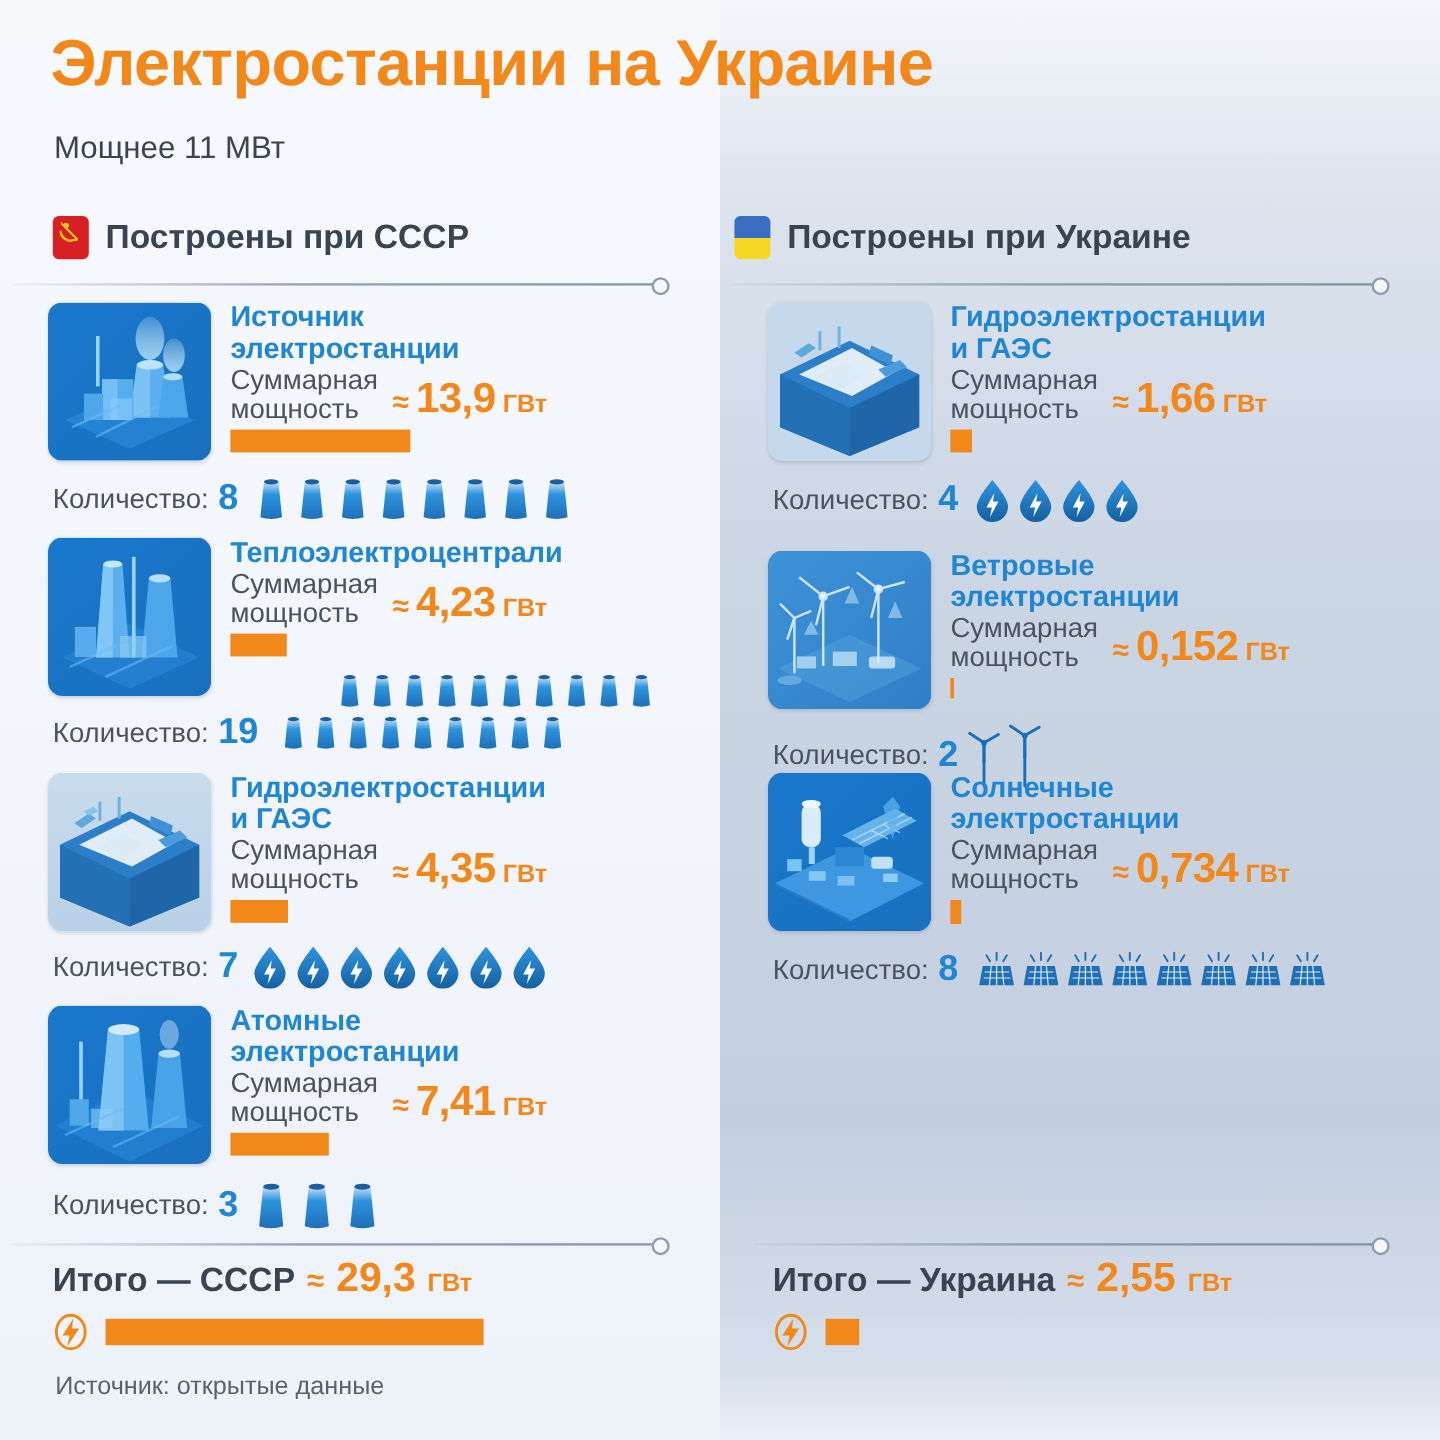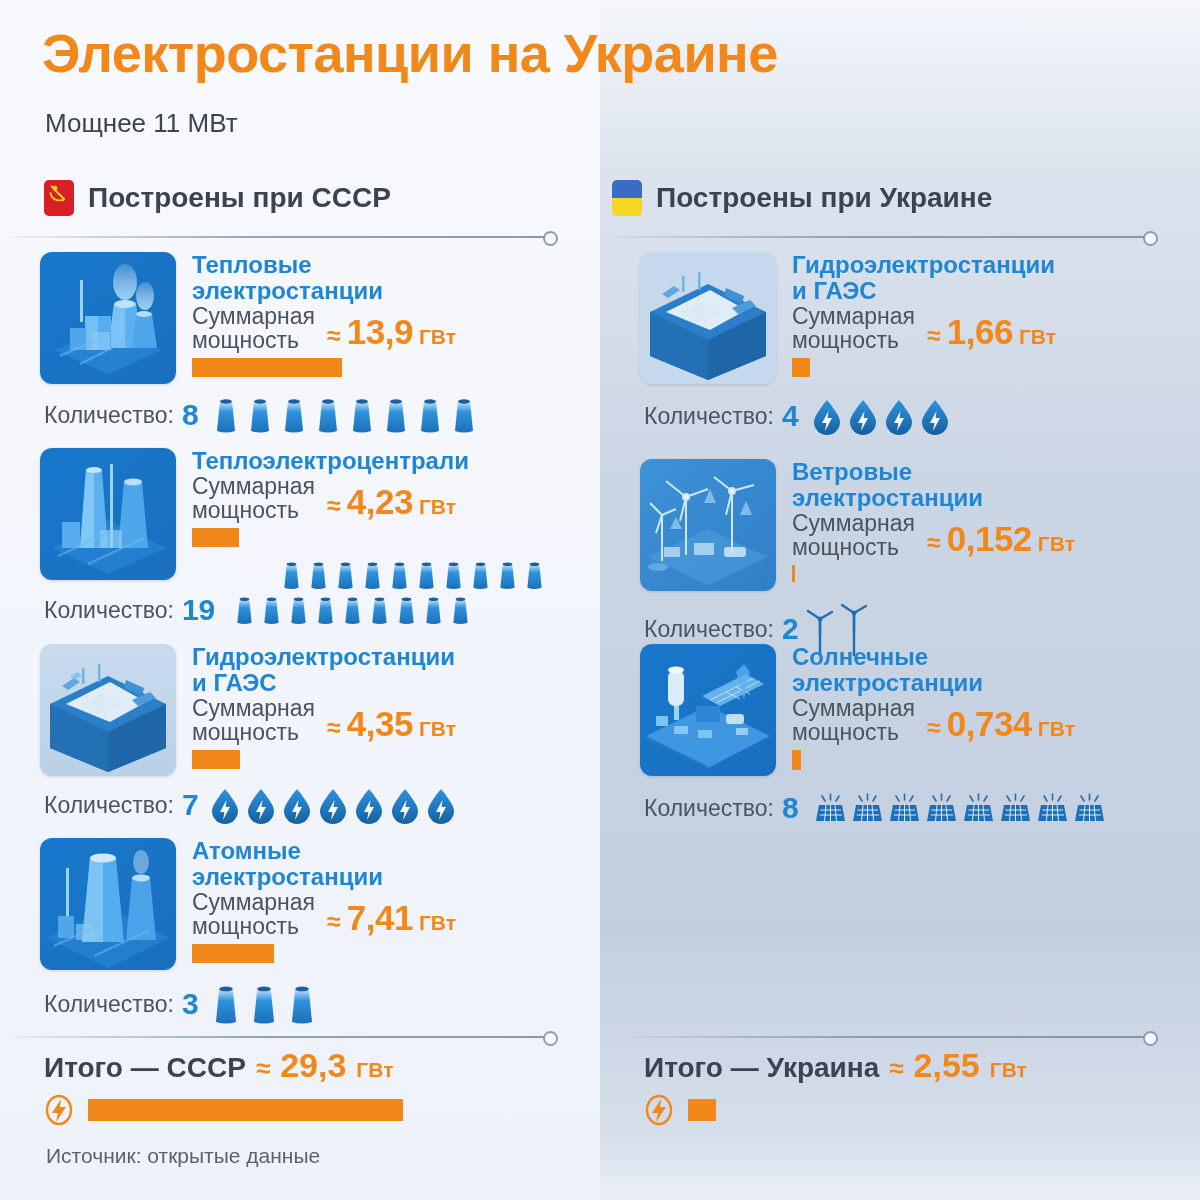--- a/index.html
+++ b/index.html
@@ -163,21 +163,21 @@
           <rect x="45" y="64" width="26" height="34" fill="#57aeef"></rect>
           <rect x="45" y="64" width="13" height="34" fill="#74bff4"></rect>
           <rect x="30" y="76" width="16" height="22" fill="#4fa6e9"></rect>
           <rect x="52" y="80" width="18" height="18" fill="#8fcdf7" opacity=".6"></rect>
           <rect x="40" y="28" width="3" height="42" fill="#9ad3f8"></rect>
           <path d="M20 104 L60 86 M40 112 L92 86" stroke="#6cbbf2" stroke-width="2" fill="none" opacity=".6"></path>
         </svg>
       </div>
       <div class="rowbody" style="left:192px;">
         <div class="cat">
-          <span>Тепловые</span><br>
+          <span>Источник</span><br>
           <span>электростанции</span>
         </div>
         <div class="cap-line">
           <span class="cap-label">
             <span>Суммарная</span><br>
             <span>мощность</span>
           </span>
           <span class="cap-val">
             <span class="approx">≈</span>
             <span class="num">13,9</span>

